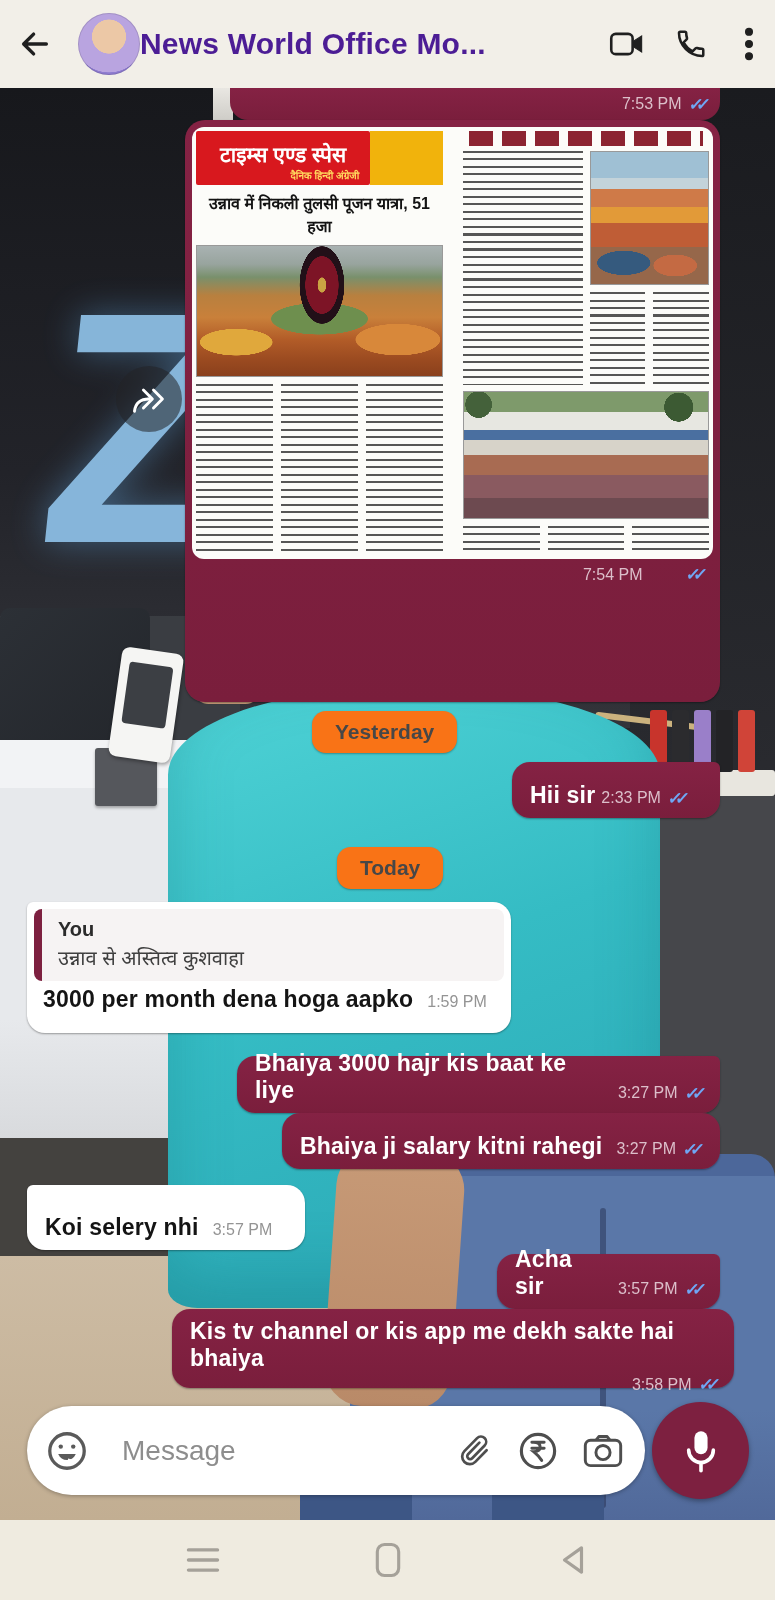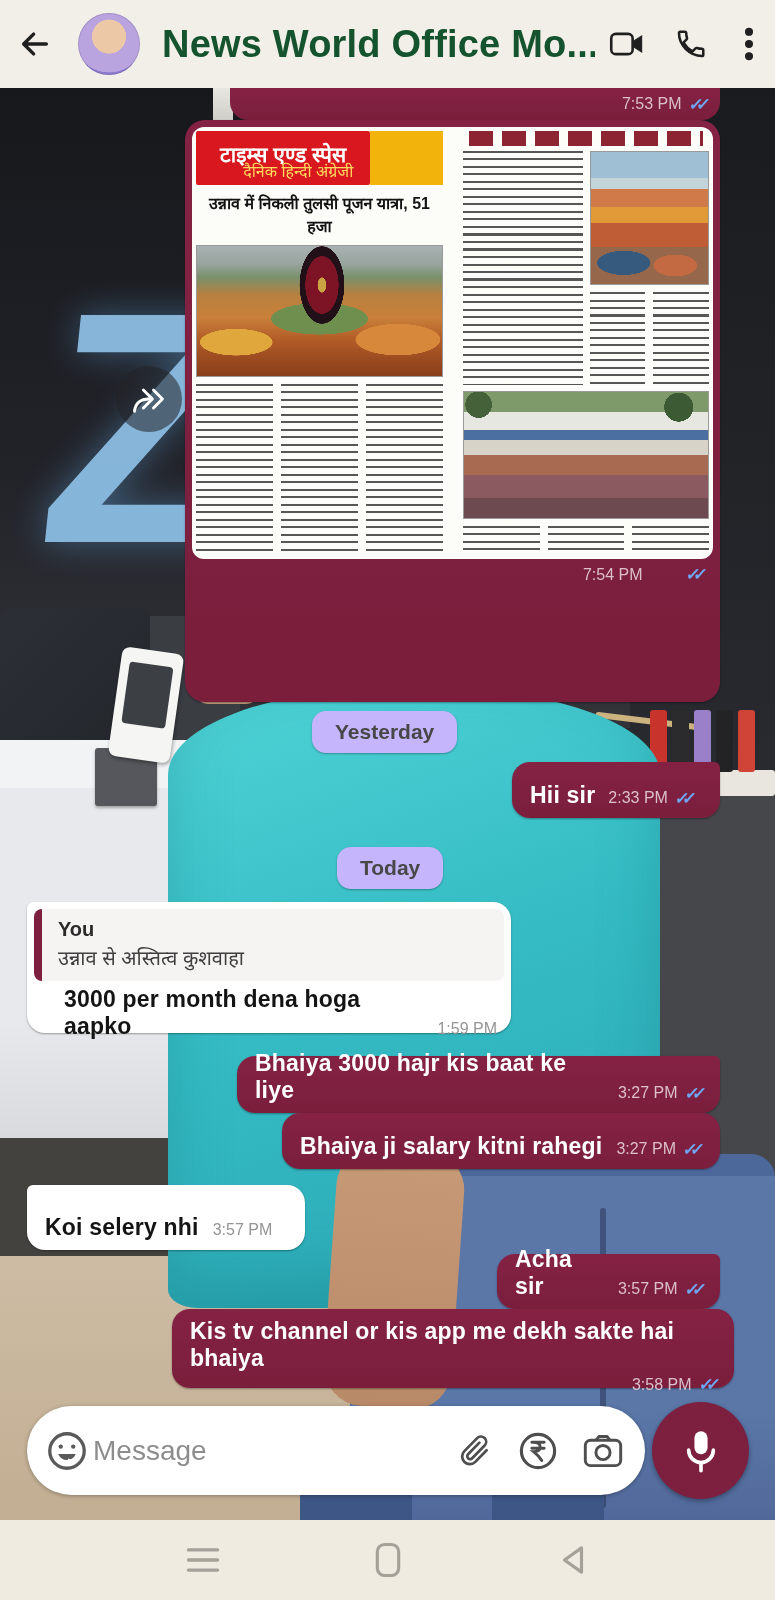--- a/index.html
+++ b/index.html
@@ -4,21 +4,21 @@
 <style>
   * { margin:0; padding:0; box-sizing:border-box; }
   html,body { background:#111; }
   body { font-family:"Liberation Sans", sans-serif; }
   .page { position:relative; width:775px; height:1600px; margin:0 auto; overflow:hidden; background:#1c1d21; }
 
   
   .appbar { position:absolute; left:0; top:0; width:775px; height:88px; background:#f2efe8; display:flex; align-items:center; z-index:10; }
   .appbar .back { width:70px; display:flex; justify-content:center; align-items:center; cursor:pointer; }
   .avatar { width:62px; height:62px; border-radius:50%; margin-left:8px; background:radial-gradient(circle at 50% 38%, #ecc8a6 0 34%, #b9a4e0 35% 72%, #8f7cd0 73% 100%); box-shadow:inset 0 0 0 1px rgba(0,0,0,.12); flex:0 0 auto; }
-  .appbar .title { flex:1; margin-left:22px; font-size:38px; font-weight:600; color:#14532d; letter-spacing:.2px; white-space:nowrap; overflow:hidden; }
+  .appbar .title { flex:1; font-size:30px; font-weight:600; color:#4c1d95; letter-spacing:.2px; white-space:nowrap; overflow:hidden; }
   .abtn { width:64px; height:64px; display:flex; align-items:center; justify-content:center; cursor:pointer; }
   .abtn svg { stroke:#222; }
 
   
   .navbar { position:absolute; left:0; top:1520px; width:775px; height:80px; background:#efebe0; display:flex; align-items:center; justify-content:center; gap:125px; z-index:10; }
   .navbtn { width:60px; height:60px; display:flex; align-items:center; justify-content:center; cursor:pointer; }
 
   
   .wall { position:absolute; left:0; top:88px; width:775px; height:1432px; overflow:hidden; background:#26272b; z-index:0; }
   .bg { position:absolute; }
@@ -50,50 +50,50 @@
   .out { background:linear-gradient(180deg,#852244,#7a1e3c); color:#fff; }
   .in  { background:#ffffff; color:#141414; }
   .mtime { font-size:16px; color:#dcbfca; font-weight:400; white-space:nowrap; }
   .in .mtime { color:#949494; }
   .ticks { font-size:17px; color:#6fa7f5; letter-spacing:-7px; margin-left:7px; padding-right:7px; font-weight:700; transform:skewX(-8deg); display:inline-block; }
   .mtext { font-size:23px; font-weight:700; letter-spacing:.2px; }
   .in .mtext { font-weight:600; }
   .rowmsg { display:flex; align-items:flex-end; padding:10px 14px 9px 18px; }
   .rowmsg .mtime { margin-left:14px; padding-bottom:2px; }
 
-  .chip { position:absolute; z-index:2; background:#c4b5fd; color:#474747; font-size:21px; font-weight:600; padding:9px 23px; border-radius:14px; box-shadow:0 1px 2px rgba(0,0,0,.3); }
+  .chip { position:absolute; z-index:2; background:#f97316; color:#474747; font-size:21px; font-weight:600; padding:9px 23px; border-radius:14px; box-shadow:0 1px 2px rgba(0,0,0,.3); }
 
   .m-partial { left:230px; top:88px; width:490px; height:32px; border-radius:0 0 18px 18px; display:flex; justify-content:flex-end; align-items:center; padding-right:10px; box-shadow:none; }
   .m-image { left:185px; top:120px; width:535px; height:582px; border-radius:20px; padding:7px; }
   .m-image .timebar { display:flex; justify-content:flex-end; align-items:center; padding:5px 6px 0 0;gap:36px; }
 
   .fwd { position:absolute; left:116px; top:366px; width:66px; height:66px; border-radius:50%; background:rgba(35,35,38,.55); display:flex; align-items:center; justify-content:center; z-index:2; cursor:pointer; }
 
   .m-hii { left:512px; top:762px; width:208px; height:56px; border-radius:18px; border-top-right-radius:6px; }
   .m-quoteblk { left:27px; top:902px; width:484px; height:131px; border-radius:18px; border-top-left-radius:6px; }
   .quote { margin:7px 7px 3px 7px; background:#f6f3f3; border-left:8px solid #7d2040; border-radius:8px; padding:9px 14px 10px 16px; cursor:pointer; }
   .q-author { font-size:20px; font-weight:700; color:#2b2b2b; }
   .q-text { font-size:20px; color:#3f3f3f; margin-top:3px; }
-  .m-quoteblk .rowmsg { padding:2px 14px 6px 16px;margin-left:21px; }
+  .m-quoteblk .rowmsg { padding:2px 14px 6px 16px; }
 
   .m-b3000 { left:237px; top:1056px; width:483px; height:57px; border-radius:18px; border-top-right-radius:6px; }
   .m-salary { left:282px; top:1113px; width:438px; height:56px; border-radius:18px; }
   .m-koi { left:27px; top:1185px; width:278px; height:65px; border-radius:18px; border-top-left-radius:6px; }
   .m-acha { left:497px; top:1254px; width:223px; height:55px; border-radius:18px; border-top-right-radius:6px; }
   .m-kistv { left:172px; top:1309px; width:562px; height:79px; border-radius:18px; padding:9px 14px 6px 18px; }
   .m-kistv .trow { display:flex; justify-content:flex-end; align-items:center; margin-top:2px; }
 
   
   .np { width:521px; height:432px; background:#fcfcf9; border-radius:12px; display:flex; gap:20px; padding:4px; overflow:hidden; }
   .np-left { width:247px; display:flex; flex-direction:column; }
   .np-right { flex:1; display:flex; flex-direction:column; }
   .mastrow { height:54px; display:flex; }
   .mast { flex:2.4; background:#d8181e; border-radius:2px; color:#fff; position:relative; display:flex; align-items:center; justify-content:center; }
   .mast .mtitle { font-size:21px; font-weight:700; margin-top:-8px; }
-  .mast .msub { position:absolute; right:17px; bottom:3px; font-size:16px; font-weight:400; color:#ffd95e; }
+  .mast .msub { position:absolute; right:11px; bottom:3px; font-size:10px; font-weight:700; color:#ffd95e; }
   .mastyellow { flex:1; background:#f1b30c; }
   .np-headline { margin-top:7px; font-size:16px; font-weight:700; line-height:1.45; color:#131313; text-align:center; }
   .np-photo { border:1px solid #999; }
   .photo1 { margin-top:7px; height:132px;
     background-image:
       radial-gradient(ellipse 30px 52px at 51% 30%, #caa343 0 14%, #7d1426 15% 55%, #221018 56% 74%, rgba(0,0,0,0) 75%),
       radial-gradient(ellipse 80px 26px at 50% 56%, #6e8f4e 0 60%, rgba(0,0,0,0) 61%),
       radial-gradient(ellipse 60px 22px at 16% 74%, #e0a83c 0 60%, rgba(0,0,0,0) 61%),
       radial-gradient(ellipse 70px 26px at 82% 72%, #d8883a 0 60%, rgba(0,0,0,0) 61%),
       linear-gradient(180deg,#a9b2b2 0%,#98a49e 14%,#79906c 24%,#b8803f 38%,#c9803a 55%,#b25c28 72%,#9a4a20 88%,#8a401c 100%); }
@@ -111,21 +111,21 @@
       linear-gradient(180deg,#9fc0d4 0 20%,#c3d3da 20% 28%,#cf7a48 28% 42%,#e29a38 42% 54%,#bf5d36 54% 72%,#96674a 72% 100%); }
   .photo3 { margin-top:6px; height:128px;
     background-image:
       radial-gradient(circle 24px at 88% 12%, #3c5a33 0 60%, rgba(0,0,0,0) 61%),
       radial-gradient(circle 22px at 6% 10%, #44613a 0 60%, rgba(0,0,0,0) 61%),
       linear-gradient(180deg,#7e9a6b 0 16%,#e7e7e1 16% 30%,#4a6fa0 30% 38%,#d7d3c9 38% 50%,#a86b52 50% 66%,#8a5a60 66% 84%,#6d4a50 84% 100%); }
 
   
   .composer { position:absolute; left:0; top:1398px; width:775px; height:104px; z-index:5; }
   .pill { position:absolute; left:27px; top:8px; width:618px; height:89px; background:#fff; border-radius:45px; box-shadow:0 1px 4px rgba(0,0,0,.3); display:flex; align-items:center; padding:0 22px 0 18px; }
-  .pill input { flex:1; border:none; outline:none; background:transparent; font-size:28px; color:#333; margin-left:4px; font-family:"Liberation Sans",sans-serif; min-width:0; }
+  .pill input { flex:1; border:none; outline:none; background:transparent; font-size:28px; color:#333; margin-left:33px; font-family:"Liberation Sans",sans-serif; min-width:0; }
   .pill input::placeholder { color:#8d8d8d; }
   .cicon { display:flex; align-items:center; justify-content:center; cursor:pointer; margin-left:24px; }
   .mic { position:absolute; left:652px; top:4px; width:97px; height:97px; border-radius:50%; background:#7d2040; display:flex; align-items:center; justify-content:center; box-shadow:0 2px 5px rgba(0,0,0,.35); cursor:pointer; }
 </style>
 </head>
 <body>
 
 <div class="page">
 
   <header class="appbar">
@@ -245,21 +245,21 @@
       <path d="M4 26c1-8 6-11 13-11" stroke="#fff" stroke-width="2.6" stroke-linecap="round"></path>
       <path d="M12 7l8 8-8 8" stroke="#fff" stroke-width="2.6" stroke-linecap="round" stroke-linejoin="round"></path>
       <path d="M21 7l8 8-8 8" stroke="#fff" stroke-width="2.6" stroke-linecap="round" stroke-linejoin="round"></path>
     </svg>
   </div>
 
   <div class="chip" style="left:312px;top:711px">Yesterday</div>
 
   <div class="msg out m-hii rowmsg">
     <span class="mtext">Hii sir</span>
-    <span class="mtime" style="margin-left:13px;">2:33 PM</span>
+    <span class="mtime" style="margin-left:6px;">2:33 PM</span>
     <span class="ticks">✓✓</span>
   </div>
 
   <div class="chip" style="left:337px;top:847px">Today</div>
 
   <div class="msg in m-quoteblk">
     <div class="quote">
       <div class="q-author">You</div>
       <div class="q-text">उन्नाव से अस्तित्व कुशवाहा</div>
     </div>

